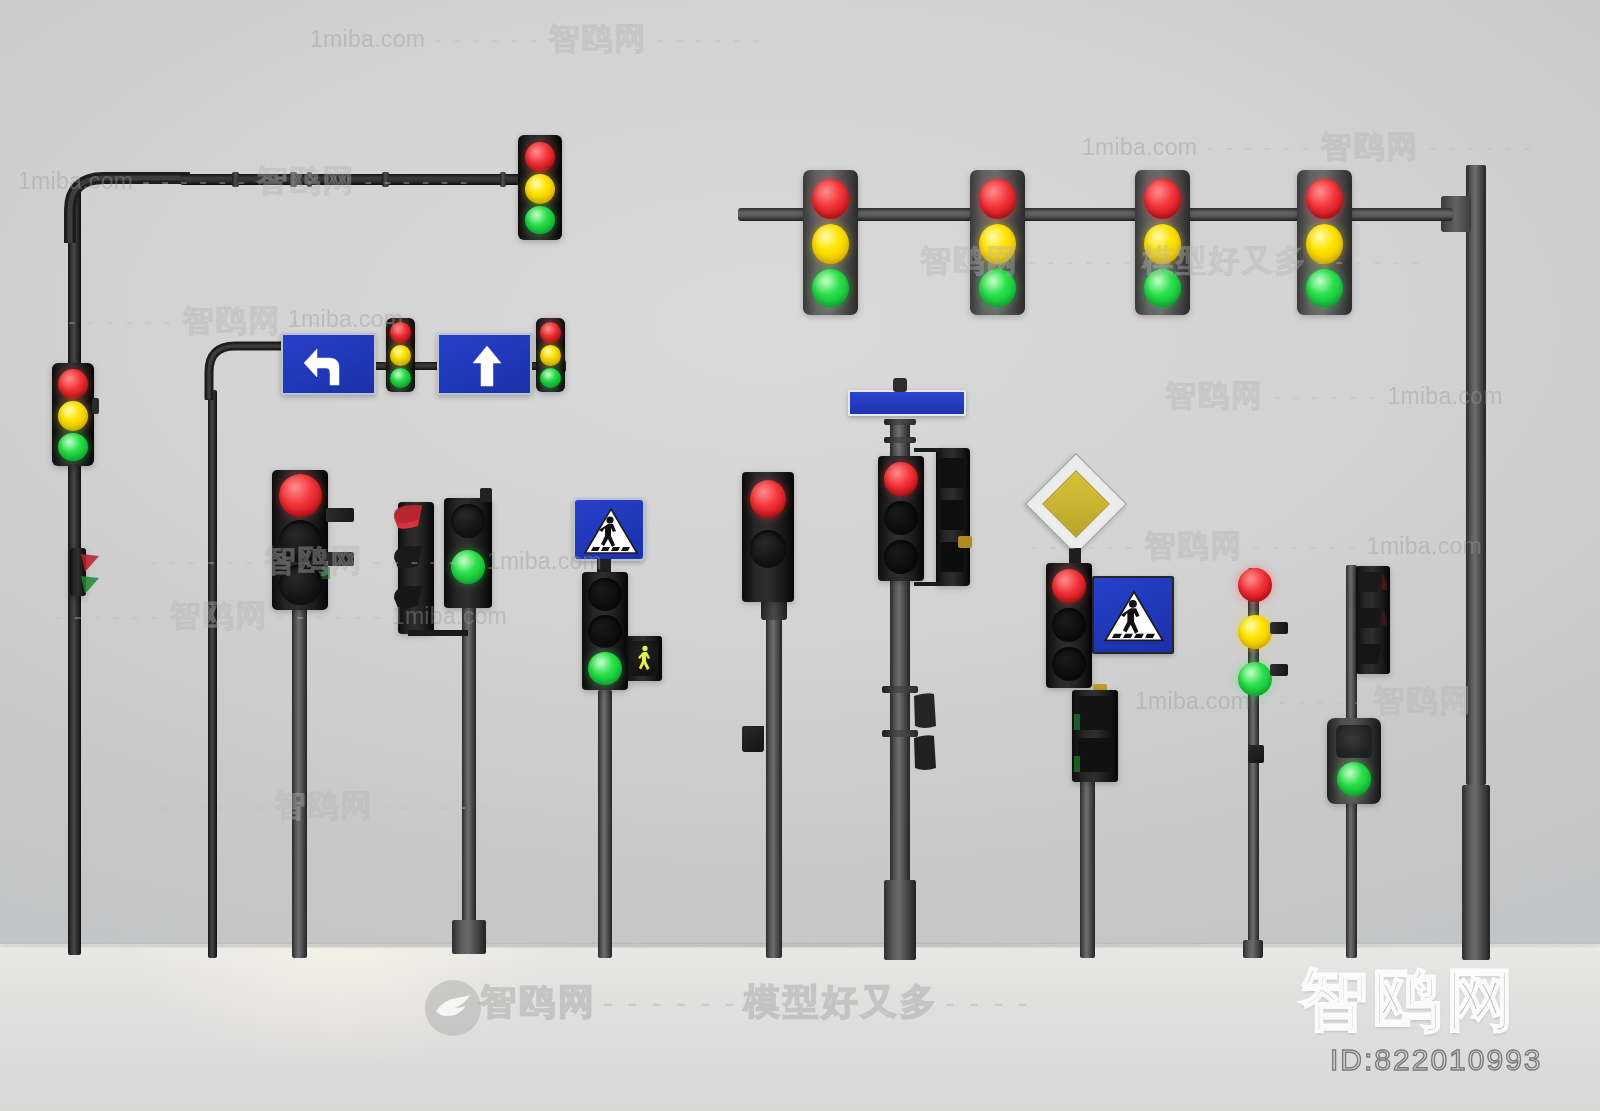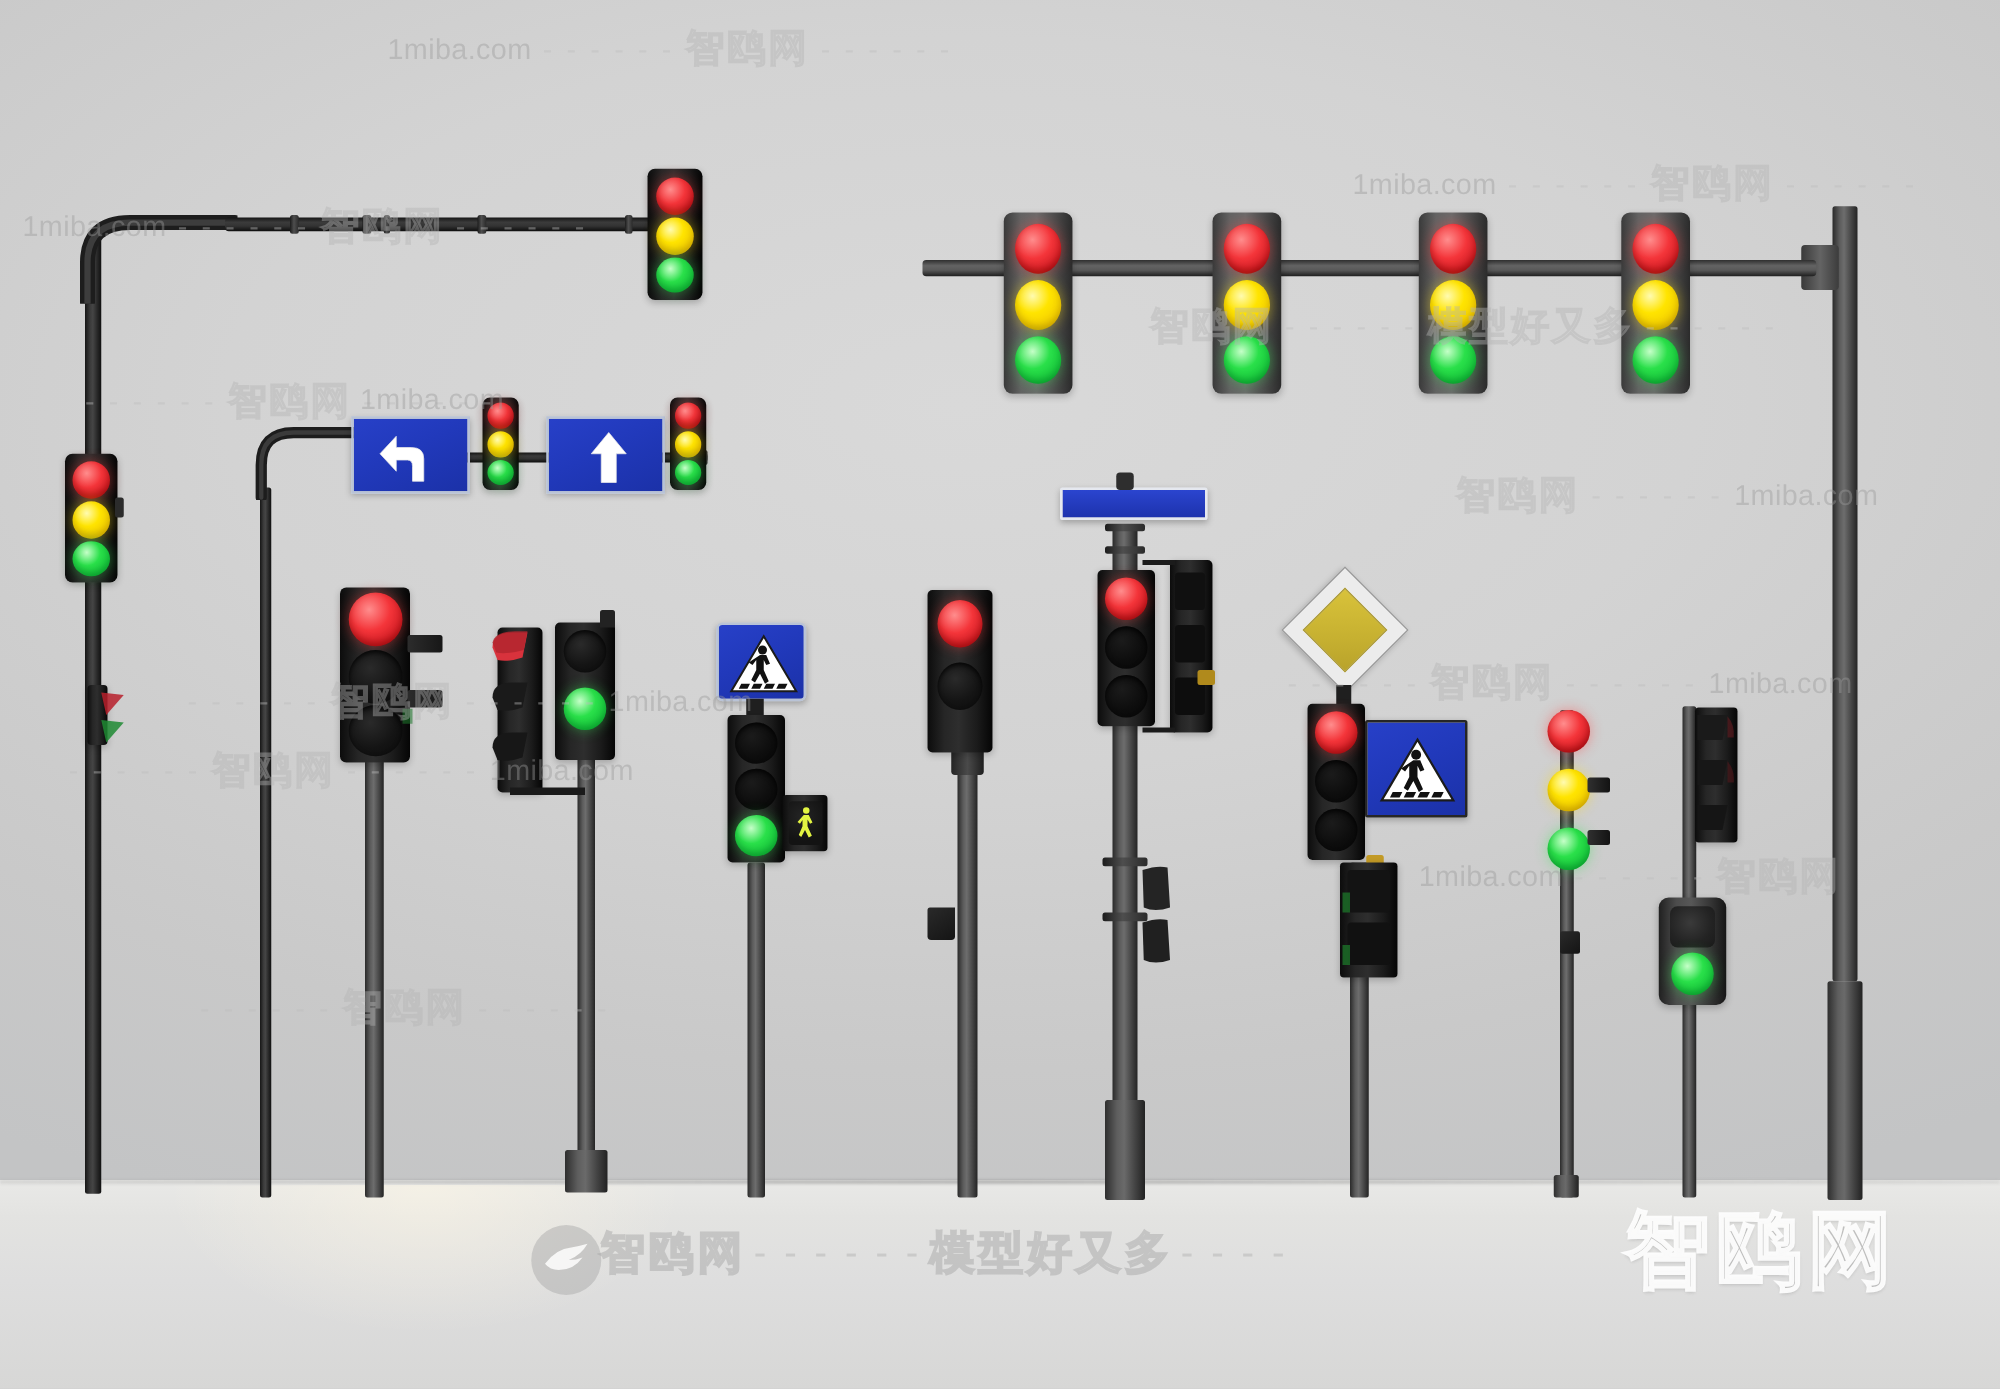--- a/index.html
+++ b/index.html
@@ -560,14 +560,15 @@
     </svg>
   </div>
   <div class="wm-footer" style="left:480px; top:978px;">
     <span class="cjk">智鸥网</span>
     <span class="dash">- - - - - -</span>
     <span class="cjk">模型好又多</span>
     <span class="dash">- - - -</span>
   </div>
 
   <div class="wm-big" style="left:1300px; top:955px;">智鸥网</div>
+  <div class="wm-id" style="left:1330px; top:1043px;">ID:822010993</div>
 
 </div>
 
 </body></html>

